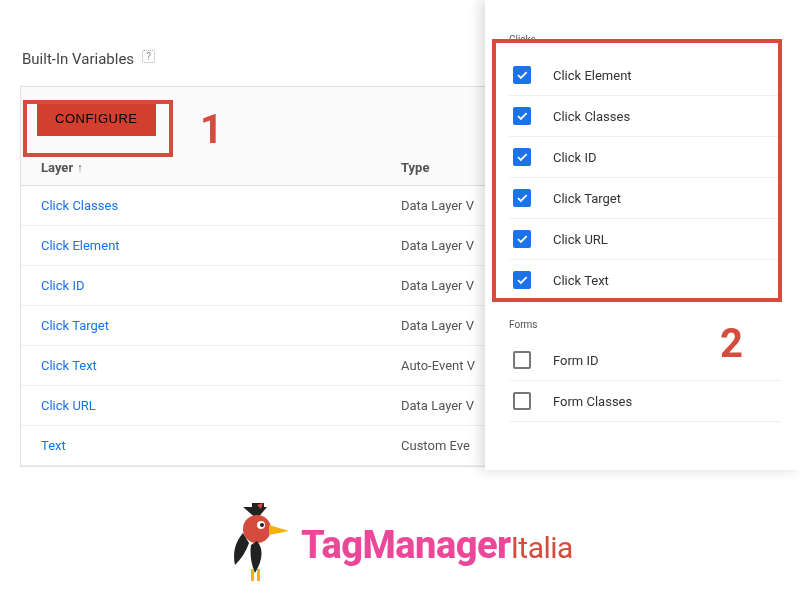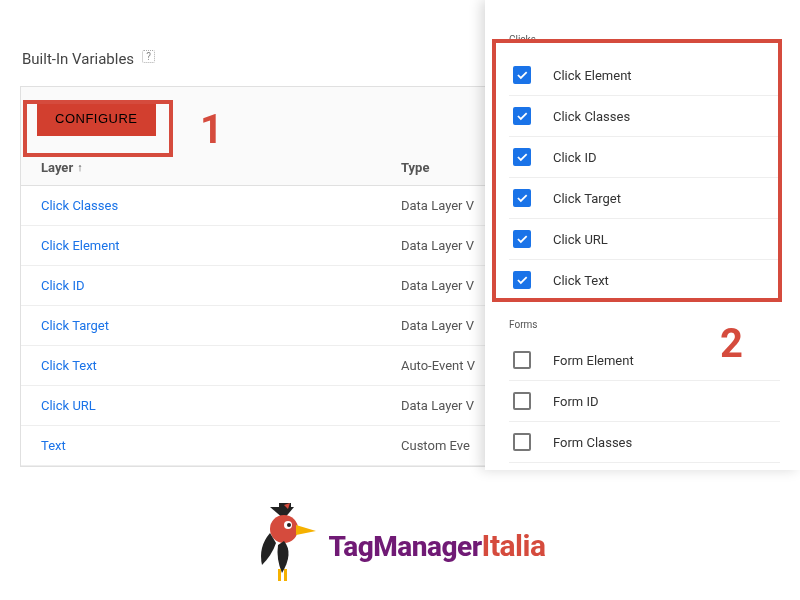--- a/index.html
+++ b/index.html
@@ -136,22 +136,22 @@
   .logo-bar {
     position: absolute;
     left: 0; bottom: 0;
     width: 800px; height: 110px;
     display: flex;
     align-items: center;
     justify-content: center;
     gap: 12px;
     background: #fff;
   }
-  .logo-text .tm { font-weight: 800; font-size: 28px; color: #701a75; letter-spacing:-.5px;}
-  .logo-text .it { font-weight: 700; font-size: 30px; color: #d54b3d; letter-spacing:-.5px;}
+  .logo-text .tm { font-weight: 800; font-size: 38px; color: #ec4899; letter-spacing:-.5px;}
+  .logo-text .it { font-weight: 400; font-size: 30px; color: #d54b3d; letter-spacing:-.5px;}
   .bird svg { width: 62px; height: 80px; }
 </style>
 </head>
 <body>
 
 <div class="left-pane">
   <div class="section-title">
     <span>Built-In Variables</span>
     <span class="help-icon">?</span>
   </div>
@@ -264,24 +264,20 @@
         <span class="cb checked">
           <svg viewBox="0 0 24 24">
             <path fill="none" stroke="#fff" stroke-width="3" d="M5 12l5 5L20 7"></path>
           </svg>
         </span>
         <span>Click Text</span>
       </div>
     </div>
   <div class="grp-title" style="margin-top:18px">Forms</div>
   <div id="forms-list">
-      <div class="opt">
-        <span class="cb"></span>
-        <span>Form Element</span>
-      </div>
       <div class="opt">
         <span class="cb"></span>
         <span>Form ID</span>
       </div>
       <div class="opt">
         <span class="cb"></span>
         <span>Form Classes</span>
       </div>
     </div>
 </div>

